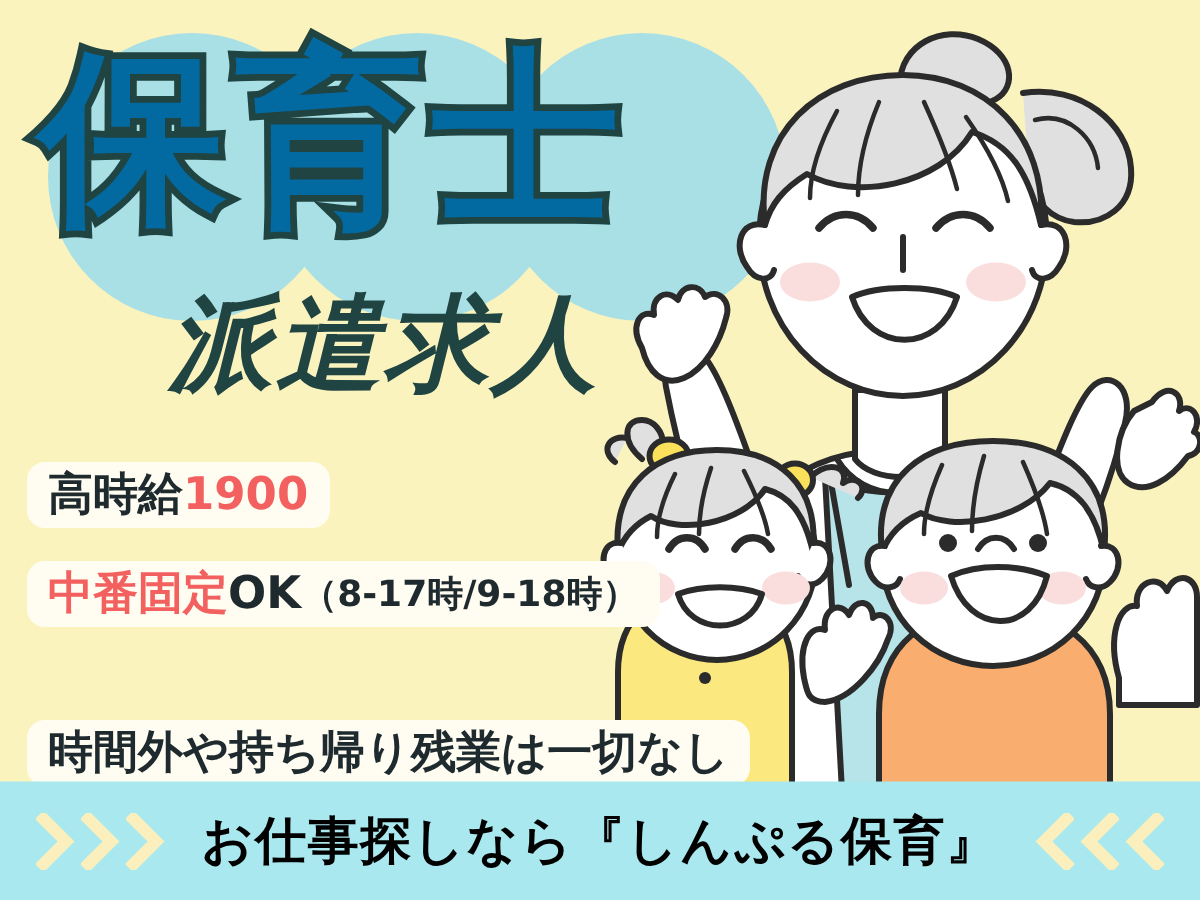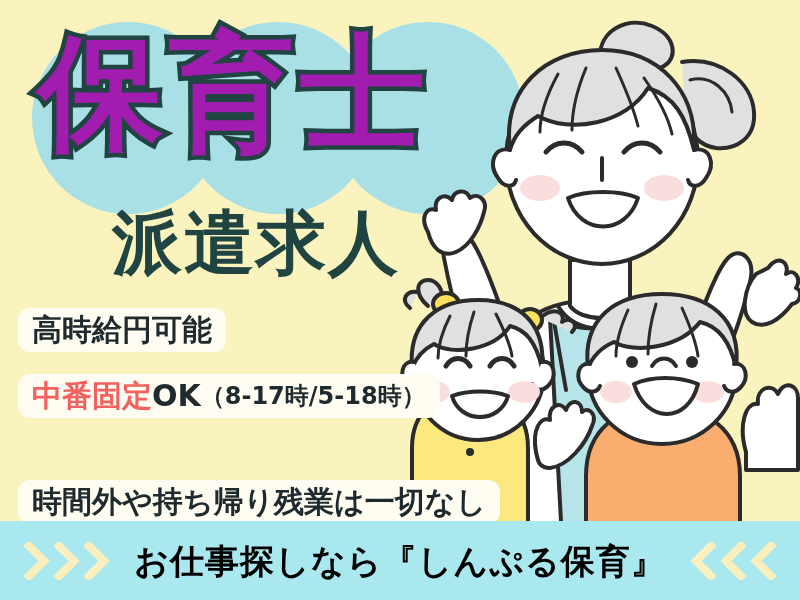--- a/index.html
+++ b/index.html
@@ -21,36 +21,37 @@
   .circle{
     position:absolute;border-radius:50%;
     background:#a9e0e6;
   }
   .c1{left:32px;  top:22px; width:192px;height:192px;}
   .c2{left:182px; top:22px; width:192px;height:192px;}
   .c3{left:332px; top:22px; width:192px;height:192px;}
 
   
   .headline{
-    position:absolute;left:38px;top:30px;
+    position:absolute;left:26px;top:30px;
     font-size:125px;line-height:1;
     letter-spacing:6px;
     font-weight:700;
-    color:#a21caf;
+    color:#0369a1;
     -webkit-text-stroke:9px #1f4442;
     paint-order:stroke fill;
     white-space:nowrap;
   }
   .subhead{
-    position:absolute;left:112px;top:208px;
+    position:absolute;left:112px;top:194px;
     font-size:70px;line-height:1;
     letter-spacing:2px;
     font-weight:700;
     color:#1f4442;
     white-space:nowrap;
+    font-style:italic;
   }
 
   
   .pill{
     position:absolute;
     background:#fffdf2;
     border-radius:12px;
     height:44px;
     display:flex;align-items:center;
     padding:0 14px;
@@ -204,27 +205,27 @@
         <path d="M244 384 C256 424 298 424 308 384 C288 376 262 376 244 384 Z" fill="#ffffff"></path>
       </g>
     </svg>
   </div>
 
   <div class="headline">保育士</div>
   <div class="subhead">派遣求人</div>
 
   <div class="pill p1">
     <span class="tx">高時給</span>
-    <span class="tx">円可能</span>
+    <span class="tx red">1900</span>
   </div>
 
   <div class="pill p2">
     <span class="tx red">中番固定</span>
     <span class="tx">OK</span>
-    <span class="tx small">（8-17時/5-18時）</span>
+    <span class="tx small">（8-17時/9-18時）</span>
   </div>
 
   <div class="pill p3">
     <span class="tx">時間外や持ち帰り残業は一切なし</span>
   </div>
 
   <div class="banner">
     <span class="chev-group">
       <svg class="chev" width="26" height="38" viewBox="0 0 26 38">
         <path d="M5 4 L20 19 L5 34" fill="none" stroke="#fbf0bd" stroke-width="8" stroke-linecap="square" stroke-linejoin="miter"></path>

